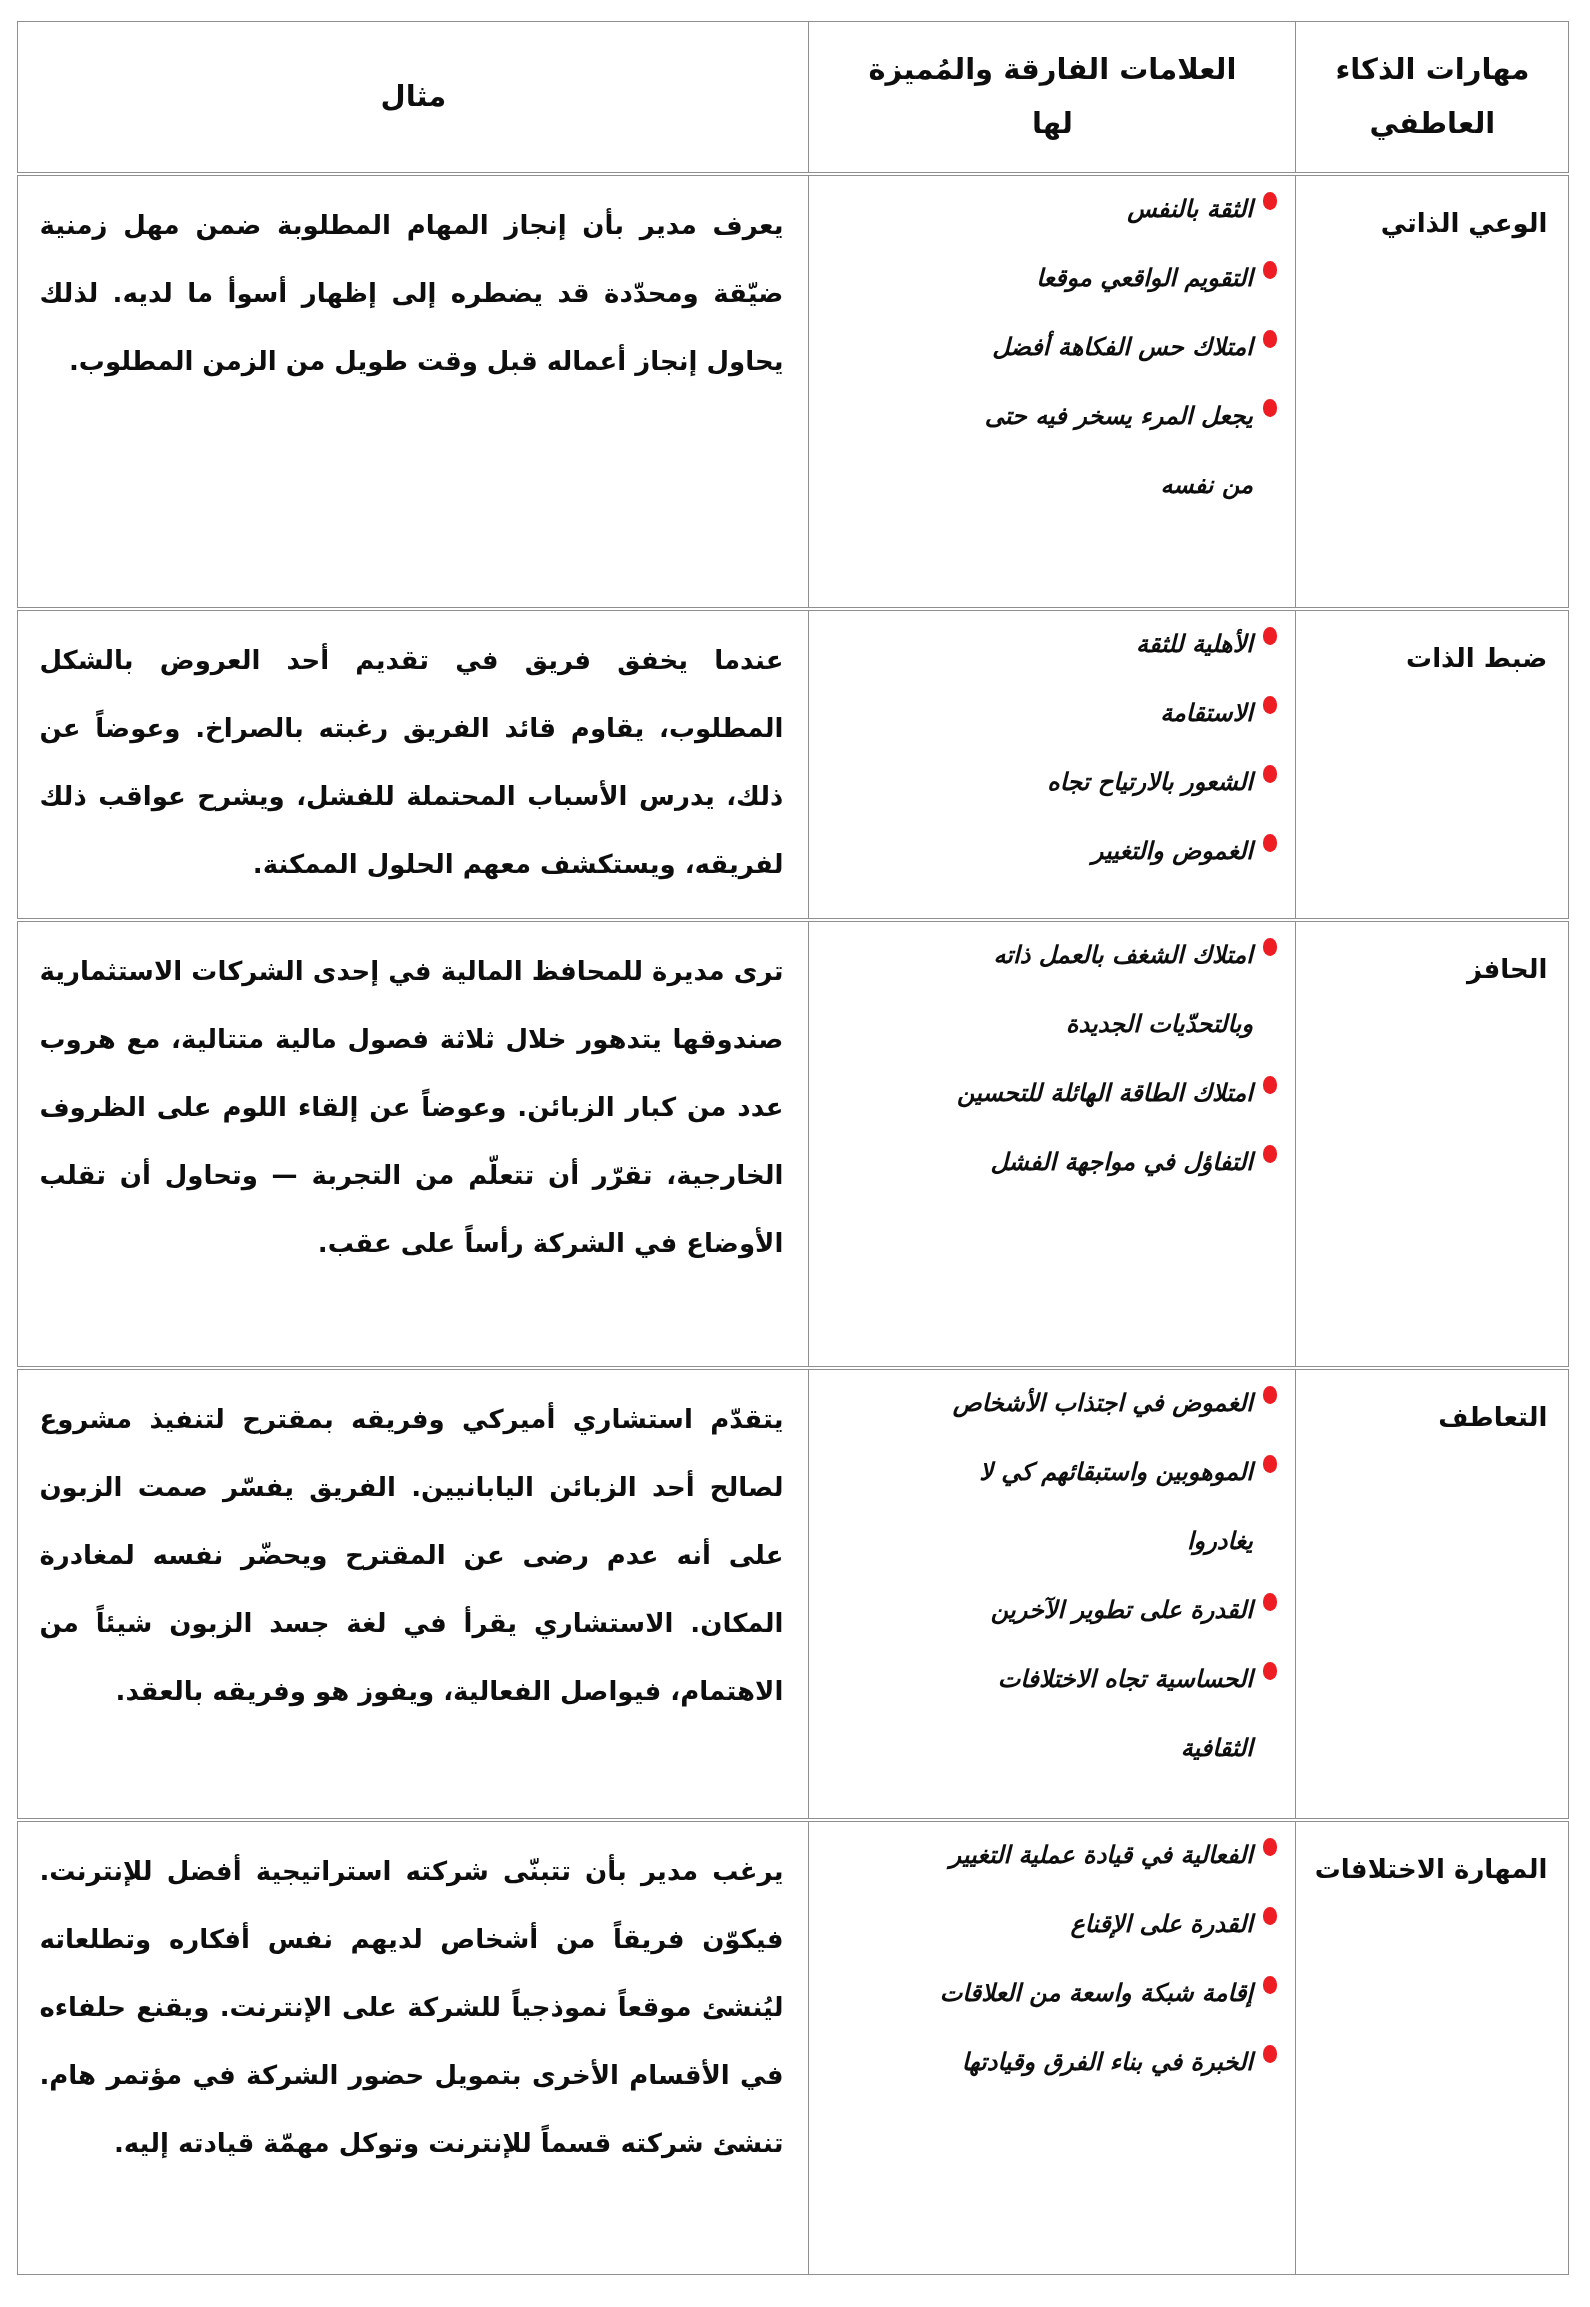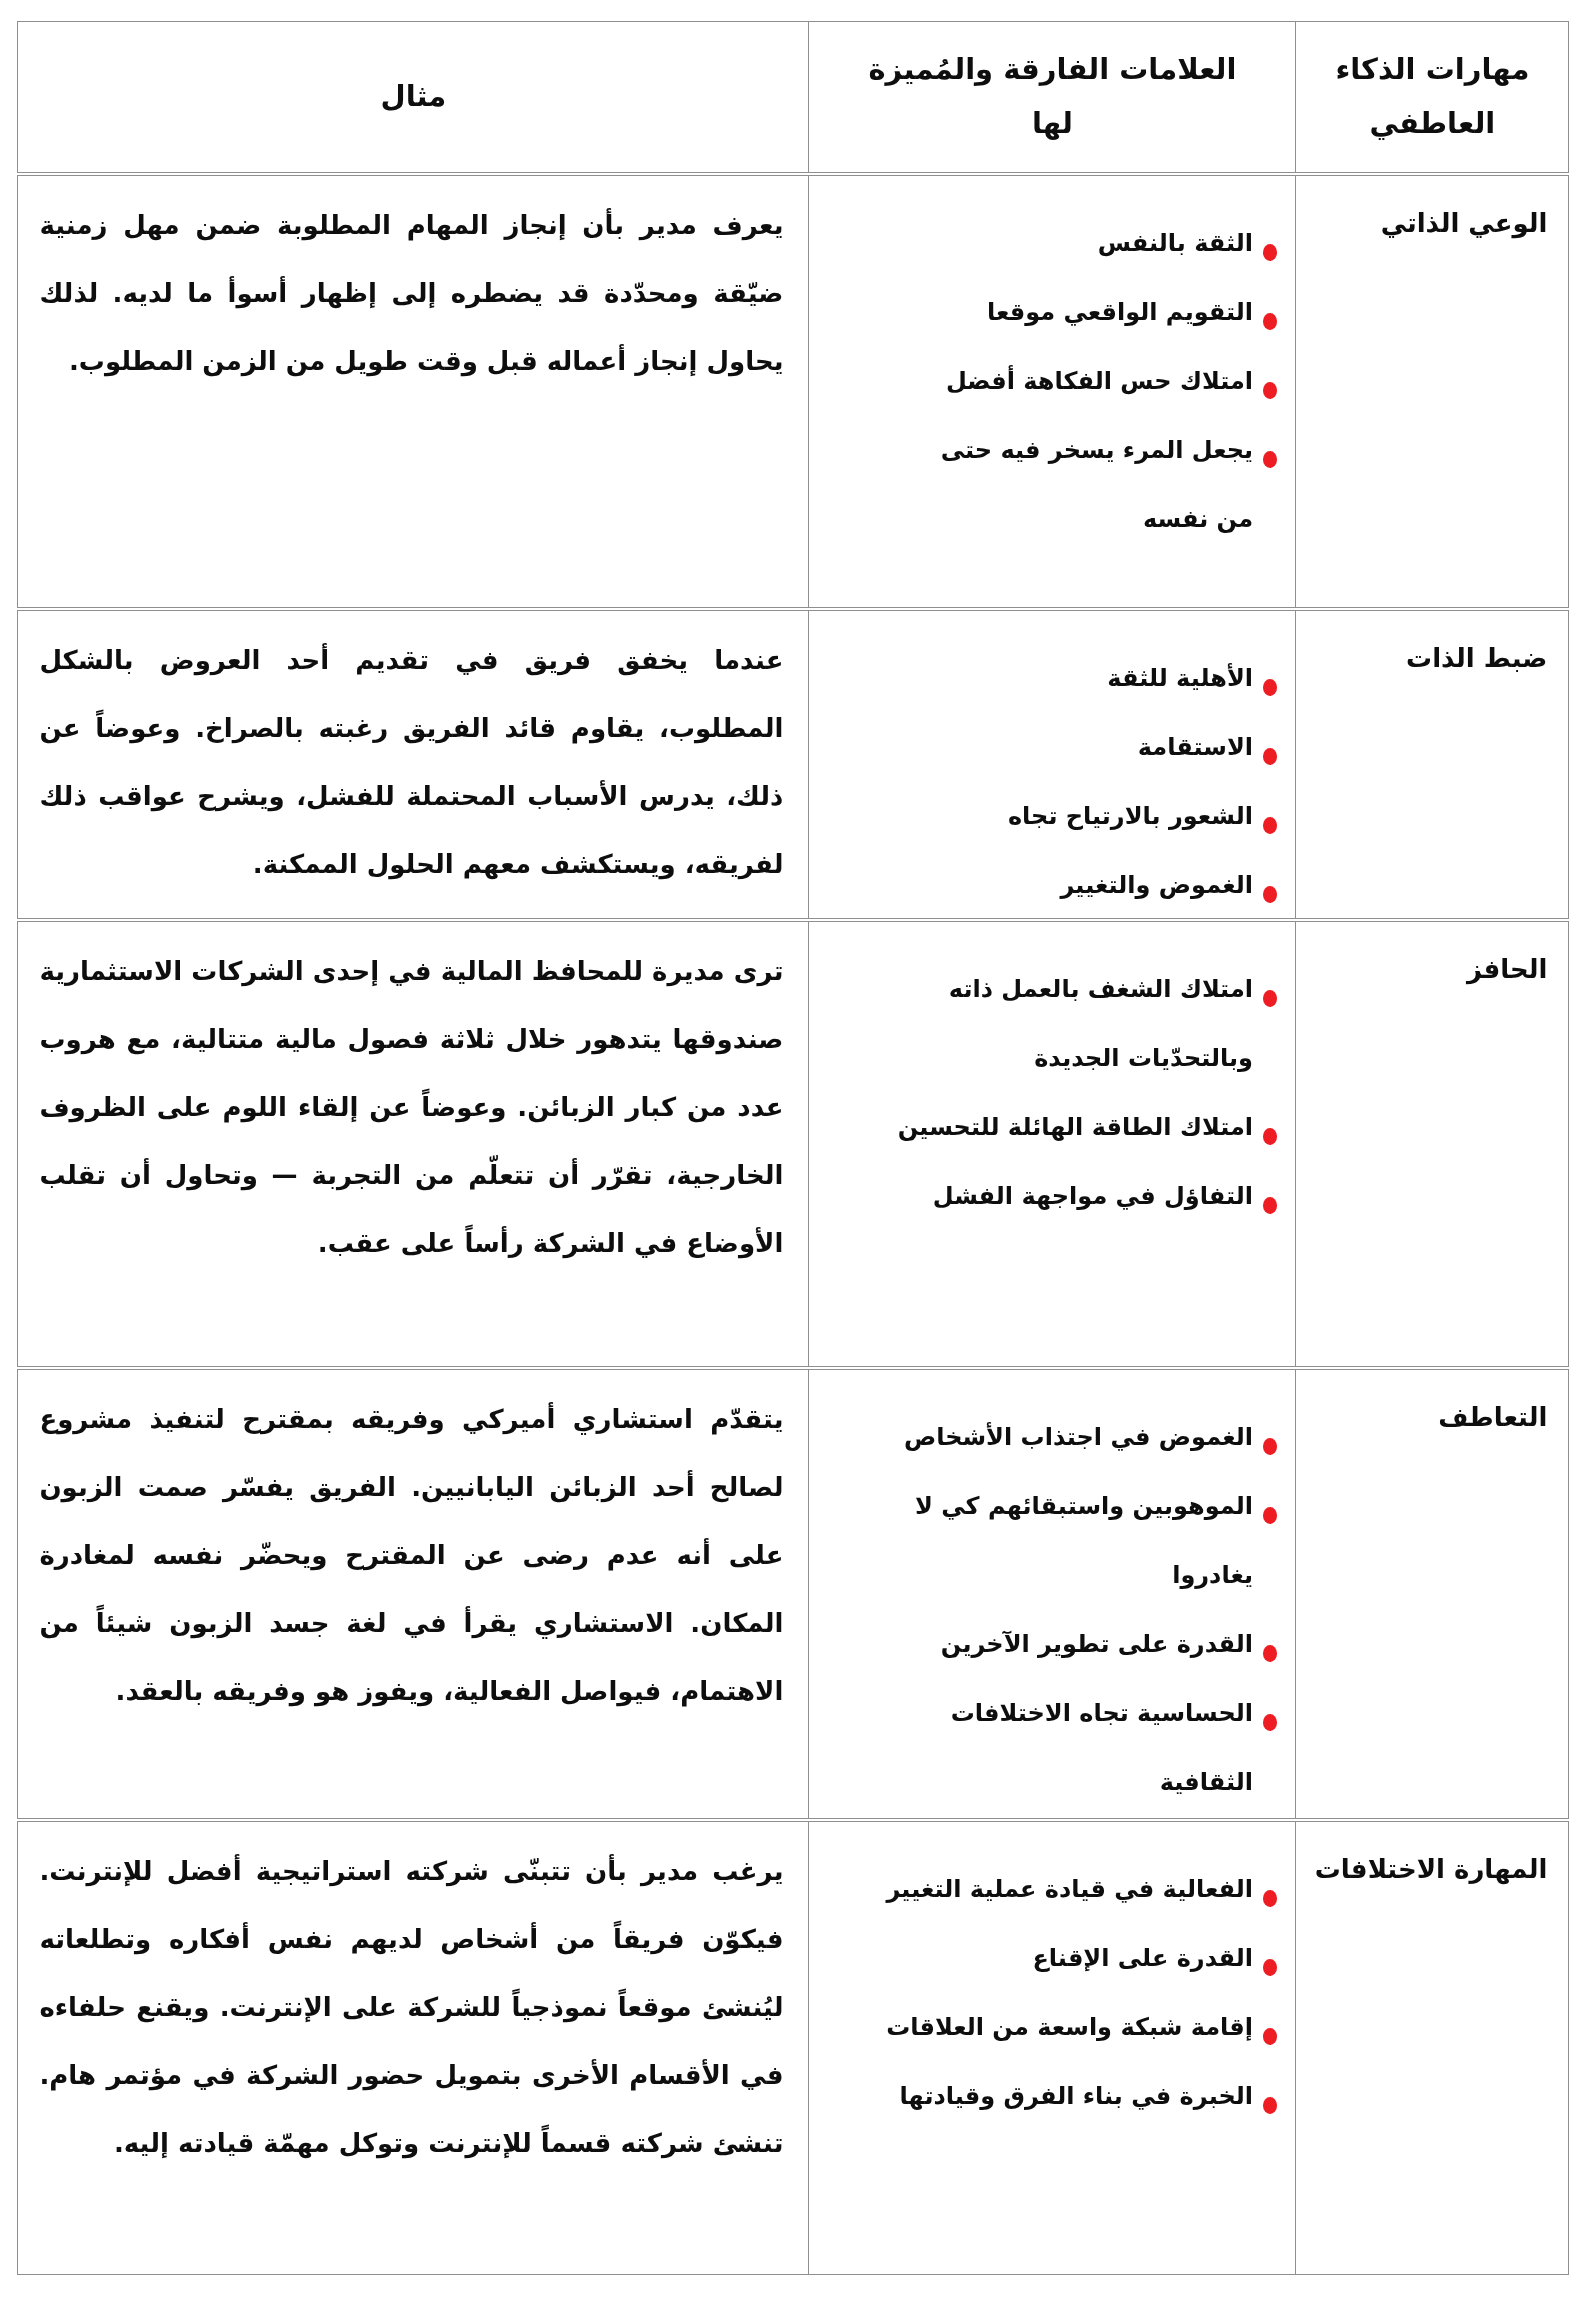--- a/index.html
+++ b/index.html
@@ -56,24 +56,25 @@
     padding:24px 21px 7px 9.8px;
     font-size:26px;
     line-height:1.8;
     text-align:right;
   }
   td.signs{padding:16.7px 18px 7px 11px;}
   .signs-list{display:block;}
   .sign-line{
     display:flex;
     direction:rtl;
-    align-items:flex-end;
+    align-items:flex-start;
     min-height:69px;
     line-height:1.45;
     font-size:24px;
+    font-style:italic;
   }
   .dot{
     flex:0 0 auto;
     width:14.6px;height:17.4px;
     border-radius:50%;
     background:var(--red);
     margin-left:9.8px;
   }
   .dot.hidden{visibility:hidden;}
   td.example{padding:15.3px 25px 7px 21px;margin-top:12px;}

